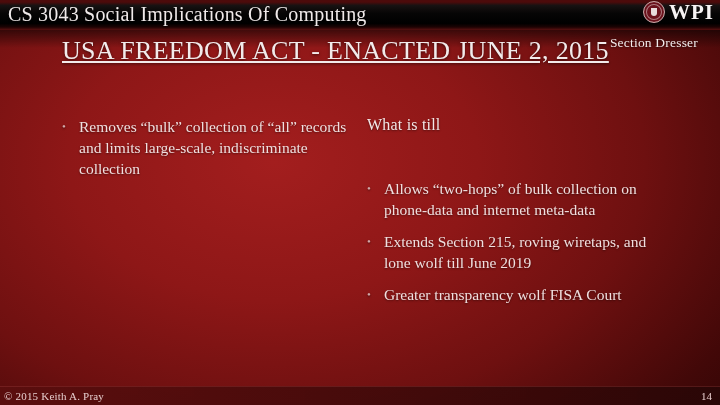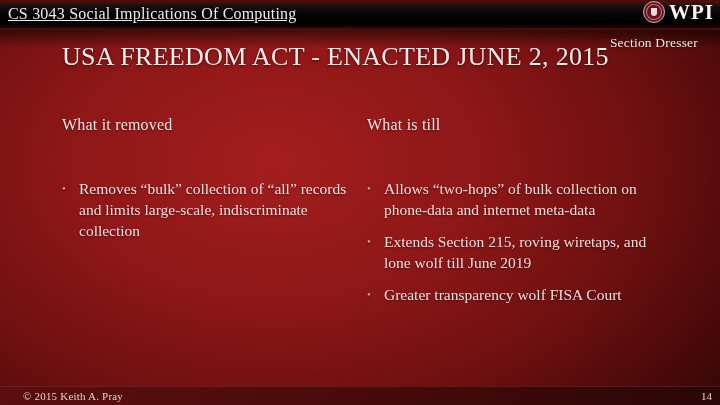--- a/index.html
+++ b/index.html
@@ -19,23 +19,22 @@
   }
   
   .topbar{
     position:absolute;left:0;top:0;width:720px;height:30px;
     background:linear-gradient(to bottom,
       #4d0b0b 0%, #4d0b0b 7%, #181212 18%, #060505 45%, #000 78%,
       #1c0303 90%, #581010 100%);
   }
   .topbar .course{
     position:absolute;left:8px;top:2px;height:24px;line-height:24px;
-    color:#efe9e9;font-size:16px;letter-spacing:0.2px;white-space:nowrap;
+    color:#efe9e9;font-size:20px;letter-spacing:0.2px;white-space:nowrap;
     text-shadow:0 1px 2px rgba(0,0,0,0.8);
-    text-decoration:underline;
   }
   .wpi-logo{position:absolute;right:6px;top:1px;height:22px;display:flex;align-items:center;}
   .wpi-seal{
     position:relative;width:22px;height:22px;border-radius:50%;
     background:#6a121c;border:1px solid #caa8a8;box-sizing:border-box;
     box-shadow:inset 0 0 0 2px #6a121c, inset 0 0 0 3px rgba(230,210,210,0.55);
   }
   .wpi-seal .shield{
     position:absolute;left:7px;top:6px;width:6px;height:8px;
     background:#e8dcdc;border-radius:0 0 3px 3px;
@@ -44,23 +43,24 @@
     color:#f6f2f2;font-size:21px;font-weight:600;letter-spacing:1px;
     margin-left:4px;line-height:28px;
   }
   
   .author{
     position:absolute;right:22px;top:35px;color:#f3ecec;font-size:13.5px;
     letter-spacing:0.2px;text-shadow:0 1px 2px rgba(0,0,0,0.5);
   }
   
   .title{
-    position:absolute;left:62px;top:42px;width:600px;
+    position:absolute;left:62px;top:36px;width:600px;
     color:#f2ebeb;font-size:26px;letter-spacing:0.3px;white-space:nowrap;
     text-shadow:0 1px 3px rgba(0,0,0,0.55);
+    text-decoration:underline;
   }
   
   .columns{
     position:absolute;left:62px;top:116px;width:610px;
     display:flex;
   }
   .col{width:300px;margin-right:16px;}
   .col-header{
     color:#f3e6e6;font-size:16px;letter-spacing:0.2px;
     margin:0 0 44px 0;text-shadow:0 1px 2px rgba(0,0,0,0.45);
@@ -74,21 +74,21 @@
   }
   .bullet .text{flex:1;width:265px;}
   
   .footer{
     position:absolute;left:0;bottom:0;width:720px;height:19px;
     background:linear-gradient(to right, rgba(90,14,14,0.85), rgba(40,6,6,0.9));
     border-top:1px solid rgba(160,60,60,0.35);
     box-sizing:border-box;
   }
   .footer .copyright{
-    position:absolute;left:23px;top:2px;color:#e6cdcd;font-size:11px;
+    position:absolute;left:4px;top:2px;color:#e6cdcd;font-size:11px;
     line-height:15px;letter-spacing:0.2px;
   }
   .footer .page-number{
     position:absolute;right:8px;top:2px;color:#e6cdcd;font-size:11px;line-height:15px;
   }
 </style>
 </head>
 <body>
 
 <div class="slide">
@@ -104,21 +104,20 @@
   </div>
   <div class="top-shade"></div>
 
   <div class="author">Section Dresser</div>
 
   <div class="title">USA FREEDOM ACT - ENACTED JUNE 2, 2015</div>
 
   <div class="columns">
 
     <div class="col">
-      <div class="col-header">What it removed</div>
       <div class="bullet">
         <span class="glyph">•</span>
         <span class="text">Removes “bulk” collection of “all” records and  limits large-scale, indiscriminate collection</span>
       </div>
     </div>
 
     <div class="col">
       <div class="col-header">What is till</div>
       <div class="bullet">
         <span class="glyph">•</span>

